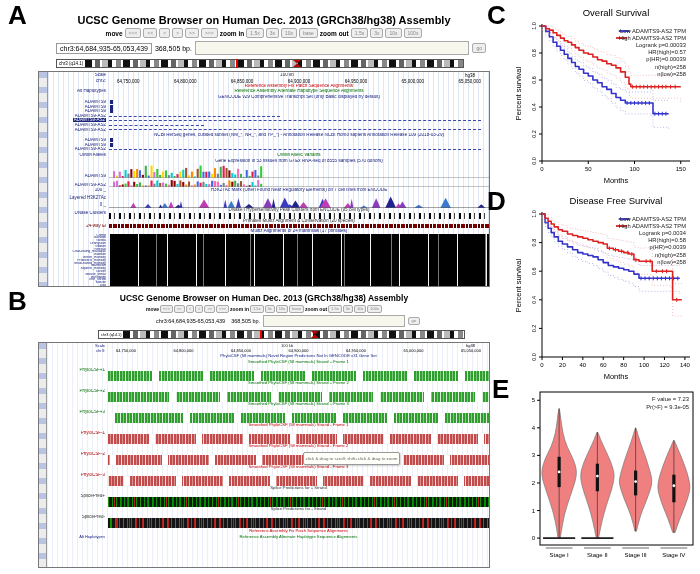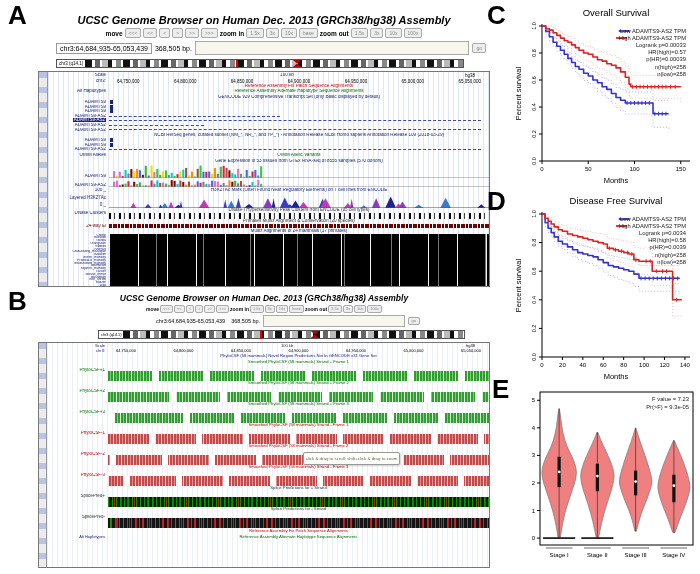--- a/index.html
+++ b/index.html
@@ -1,20 +1,20 @@
 <!DOCTYPE html>
 <html><head>
 <meta charset="utf-8">
 <style>
   html,body{margin:0;padding:0;background:#fff;}
   #fig{position:relative;width:700px;height:574px;background:#fff;font-family:"Liberation Sans",sans-serif;overflow:hidden;}
   .panel-label{position:absolute;font-size:26px;font-weight:bold;color:#000;line-height:1;}
   
   .browser{position:absolute;background:#fff;}
-  .b-title{font-weight:bold;text-align:center;color:#000;font-style:italic;}
+  .b-title{font-weight:bold;text-align:center;color:#000;}
   .ctl-row{display:flex;justify-content:center;align-items:center;gap:2px;margin-top:2px;}
   .ctl-lbl{font-size:6.5px;font-weight:bold;}
   .ctl-btn{font-size:5px;color:#888;background:#eee;border:1px solid #aaa;border-radius:2px;padding:0 3px;line-height:8px;font-family:"Liberation Sans",sans-serif;}
   .pos-row{display:flex;align-items:center;gap:3px;margin-top:3px;}
   .pos-box{border:1px solid #999;font-size:7px;padding:1px 3px;background:#fff;white-space:nowrap;}
   .bp-text{font-size:7px;white-space:nowrap;}
   .search-box{height:10px;flex:1;background:#f7f7ee;border:1px solid #aaa;font-size:7px;}
   .ideo{border:1px solid #555;background:#fff;display:flex;align-items:center;margin-top:4px;}
   .ideo-label{font-size:4.5px;padding:0 2px;white-space:nowrap;color:#000;}
   .ideo-band{flex:1;height:7px;position:relative;background:

